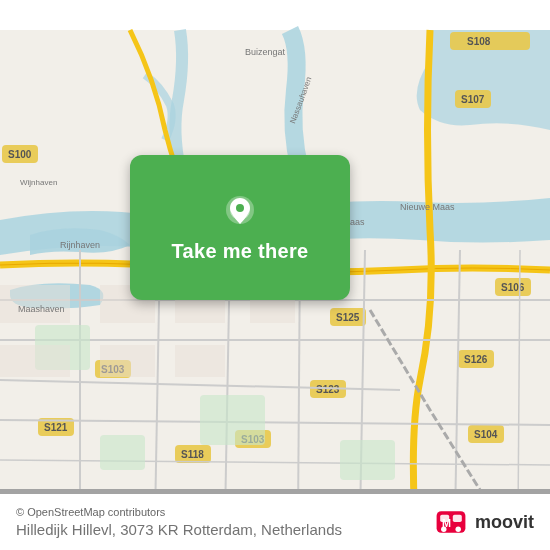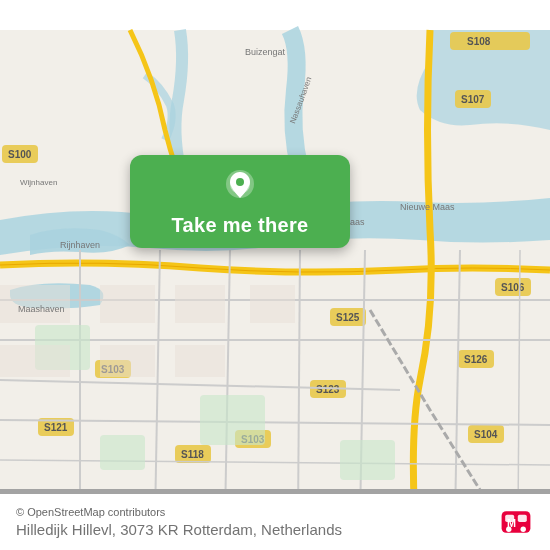--- a/index.html
+++ b/index.html
@@ -27,21 +27,21 @@
       width: 100%;
       height: 100%;
     }
 
     
     #action-button-container {
       position: absolute;
       top: 155px;
       left: 130px;
       width: 220px;
-      height: 93px;
+      height: 145px;
       background: #4caf50;
       border-radius: 12px;
       display: flex;
       flex-direction: column;
       align-items: center;
       justify-content: center;
       cursor: pointer;
       box-shadow: 0 4px 12px rgba(0,0,0,0.3);
     }
 
@@ -240,14 +240,15 @@
     <svg id="moovit-icon" viewBox="0 0 40 40" xmlns="http://www.w3.org/2000/svg">
 
       <rect x="4" y="8" width="32" height="24" rx="5" fill="#e8003d"></rect>
       <rect x="8" y="12" width="10" height="8" rx="2" fill="white" opacity="0.9"></rect>
       <rect x="22" y="12" width="10" height="8" rx="2" fill="white" opacity="0.9"></rect>
       <circle cx="12" cy="28" r="3" fill="white"></circle>
       <circle cx="28" cy="28" r="3" fill="white"></circle>
 
       <text x="10" y="25" font-size="12" font-weight="bold" fill="white" font-family="Arial">M</text>
     </svg>
+    <span id="moovit-label">moovit</span>
   </div>
 </div>
 
 </body></html>

